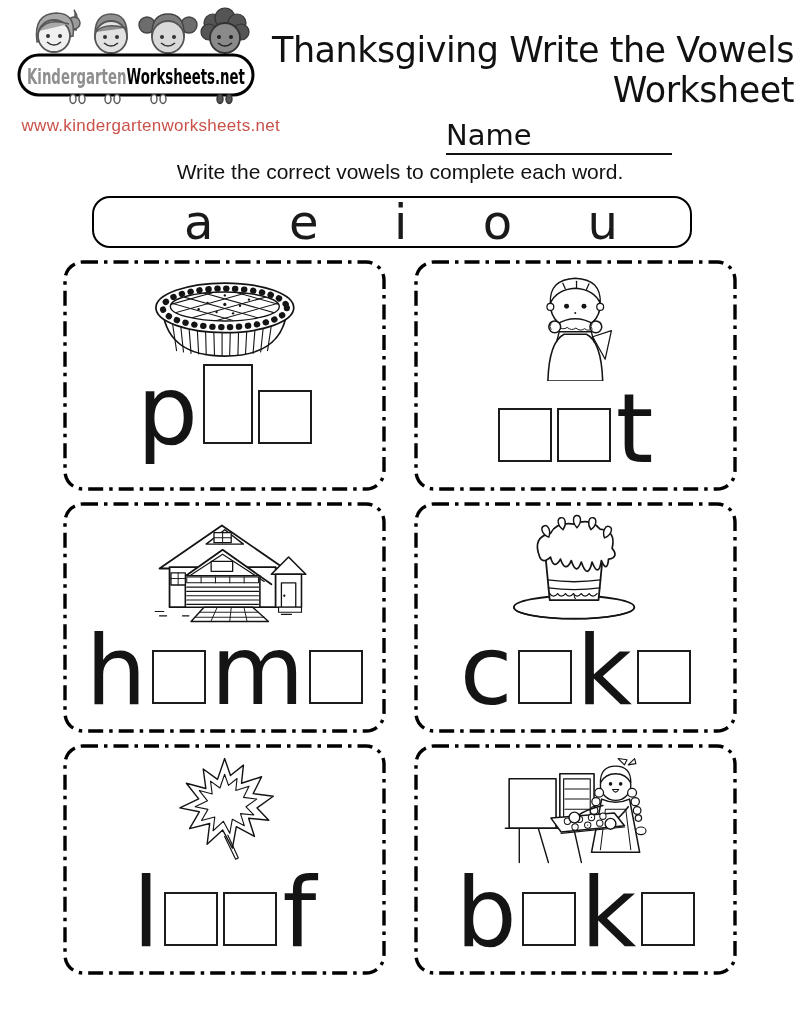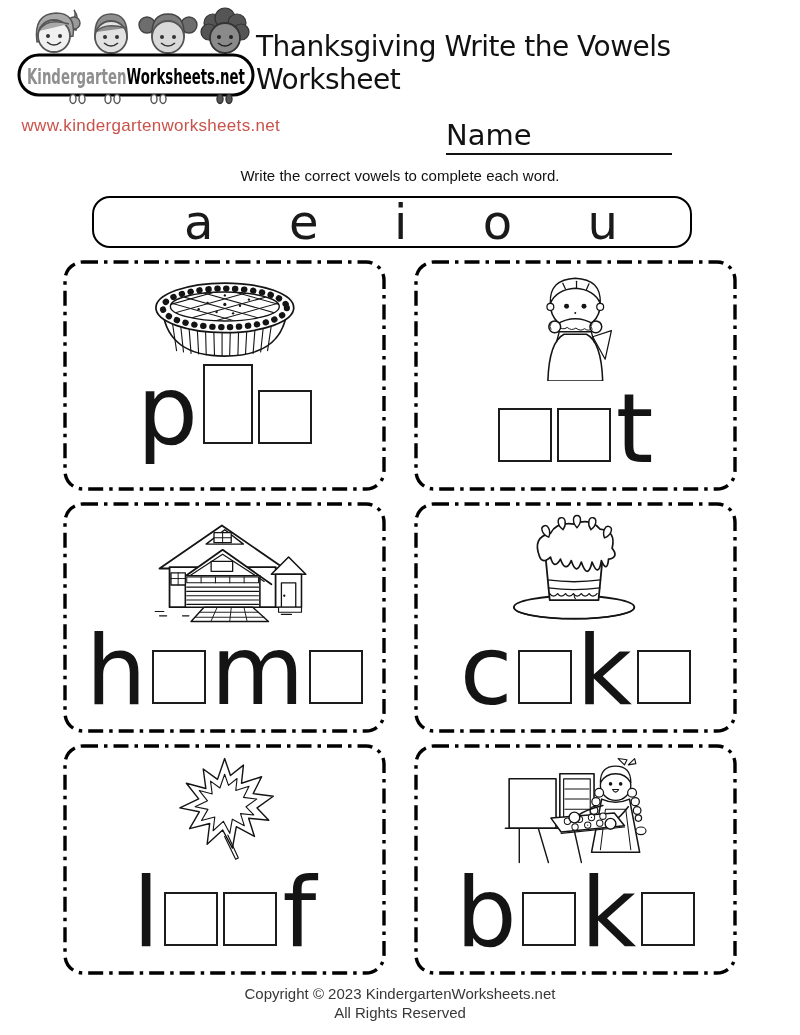--- a/index.html
+++ b/index.html
@@ -3,30 +3,30 @@
 <meta charset="utf-8">
 <style>
   html,body{margin:0;padding:0;background:#fff;}
   .page{position:relative;width:800px;height:1035px;background:#ffffff;overflow:hidden;
         font-family:"Liberation Sans", sans-serif;color:#111;}
 
   
   .logo-wrap{position:absolute;left:16px;top:6px;width:240px;}
   .site-url{position:absolute;left:0;top:116px;width:280px;text-align:right;
             font-size:17px;letter-spacing:.3px;font-family:"Liberation Sans",sans-serif;}
-  .title{position:absolute;left:256px;top:30px;width:538px;text-align:left;
-         font-family:"DejaVu Sans",sans-serif;font-size:28px;letter-spacing:-.5px;
+  .title{position:absolute;left:256px;top:30px;width:538px;text-align:right;
+         font-family:"DejaVu Sans",sans-serif;font-size:35px;letter-spacing:-.5px;
          font-weight:500;}
   .name-row{position:absolute;left:446px;top:118px;display:flex;align-items:baseline;
             font-size:29px;font-family:"DejaVu Sans",sans-serif;flex-direction:column;}
   .name-rule{display:inline-block;width:226px;border-bottom:2.5px solid #111;height:1px;}
 
   
-  .instruction{position:absolute;left:0;top:167px;width:800px;text-align:center;
-               font-size:15px;font-family:"Liberation Sans",sans-serif;}
+  .instruction{position:absolute;left:0;top:160px;width:800px;text-align:center;
+               font-size:21px;font-family:"Liberation Sans",sans-serif;}
   .vowel-band{position:absolute;left:92px;top:196px;width:600px;height:52px;
               border:2.5px solid #000;border-radius:18px;display:flex;align-items:center;
               justify-content:space-between;padding:0 72px 0 90px;box-sizing:border-box;}
   .vowel{font-family:"DejaVu Sans",sans-serif;font-size:48px;line-height:1;color:#1a1a1a;}
 
   
   .cards{position:absolute;left:63px;top:260px;display:grid;
          grid-template-columns:323px 323px;column-gap:28px;row-gap:11px;}
   .card{position:relative;width:323px;height:231px;}
   .card-border{position:absolute;left:0;top:0;width:100%;height:100%;}
@@ -369,17 +369,13 @@
       <div class="word-row">
             <span class="letter">b</span>
             <div class="abox"></div>
             <span class="letter">k</span>
             <div class="abox"></div>
           </div>
     </div>
   </div>
 </div>
 
-  <div class="footer">
-    <div>Copyright © 2023 KindergartenWorksheets.net</div>
-    <div>All Rights Reserved</div>
-  </div>
 </div>
 
 </body></html>

